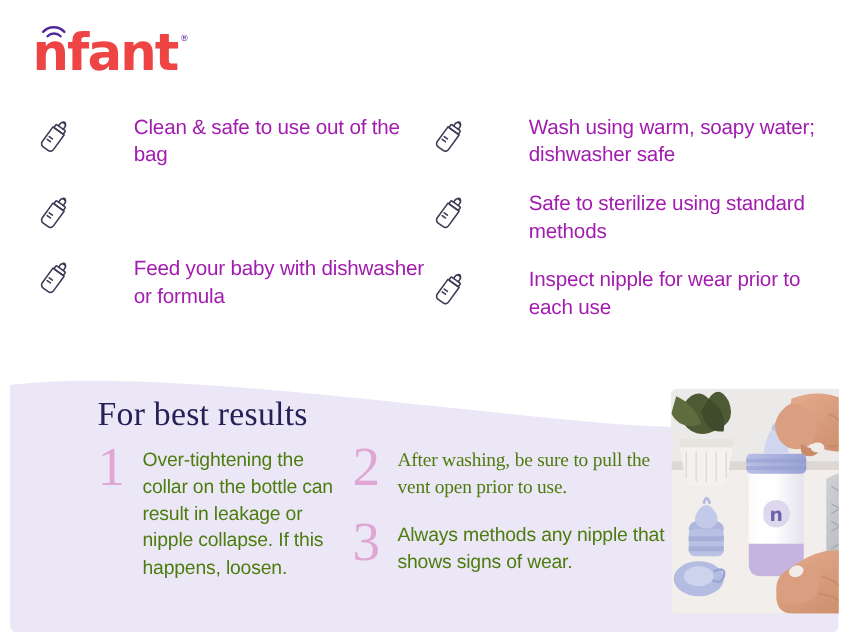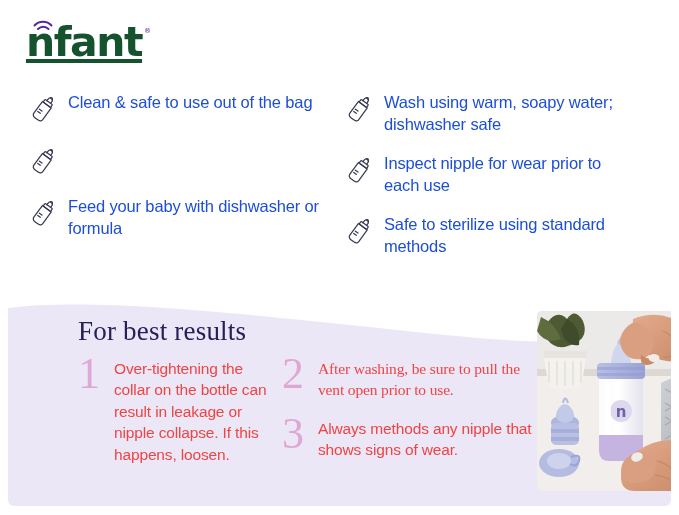--- a/index.html
+++ b/index.html
@@ -25,23 +25,22 @@
     height: 52px;
   }
   #logo-wordmark {
     position: absolute;
     left: 0;
     top: 8px;
     font-family: "DejaVu Sans", sans-serif;
     font-weight: bold;
     font-size: 41px;
     letter-spacing: -1.5px;
-    color: #14532d;
+    color: #ef4444;
     line-height: 1;
-    text-decoration: underline;
   }
   #logo-tm {
     position: absolute;
     left: 118px;
     top: 13px;
     font-family: "DejaVu Sans", sans-serif;
     font-size: 7px;
     color: #53269b;
   }
   #logo-wifi {
@@ -72,23 +71,24 @@
   .feature-icon {
     flex: 0 0 auto;
     width: 34px;
     height: 34px;
     margin-right: 8px;
     margin-top: 1px;
   }
   .feature-text {
     font-size: 16.5px;
     line-height: 1.33;
-    color: #1d4ed8;
+    color: #a21caf;
     letter-spacing: -0.15px;
     max-width: 252px;
+    margin-left: 39px;
   }
   .col-right .feature-text { max-width: 255px; }
 
   
   #best-panel {
     position: absolute;
     left: 8px;
     top: 292px;
     width: 663px;
     height: 214px;
@@ -126,21 +126,21 @@
     font-size: 44px;
     line-height: 0.92;
     color: #dfa8d4;
     width: 30px;
     flex: 0 0 auto;
     margin-right: 6px;
   }
   .tip-text {
     font-size: 15.5px;
     line-height: 1.38;
-    color: #ef4444;
+    color: #4d7c0f;
     letter-spacing: -0.15px;
     padding-top: 4px;
   }
   #tip-1 { left: 28px; top: 62px; width: 200px; }
   #tip-1 .tip-text { width: 164px; }
   #tip-2 { left: 232px; top: 62px; width: 258px; }
   #tip-2 .tip-text { width: 222px; font-family: Liberation Serif, serif; }
   #tip-3 { left: 232px; top: 122px; width: 258px; }
   #tip-3 .tip-text { width: 222px; }
 
@@ -243,36 +243,36 @@
         <svg width="34" height="34" viewBox="0 0 34 34">
           <g transform="rotate(36 17 17)" fill="none" stroke="#3a3a55" stroke-width="1.25" stroke-linejoin="round" stroke-linecap="round">
             <path d="M11.5 10.5 h11 v14.5 a3 3 0 0 1 -3 3 h-5 a3 3 0 0 1 -3 -3 z"></path>
             <rect x="12.4" y="7.2" width="9.2" height="3.3" rx="0.8"></rect>
             <path d="M14.7 7.2 v-2.1 a2.3 2.3 0 0 1 2.3 -2.3 a2.3 2.3 0 0 1 2.3 2.3 v2.1"></path>
             <path d="M15.6 3.0 q1.4 -2.1 2.8 0"></path>
             <path d="M13.6 18.5 h3.2 M13.6 21.3 h3.2"></path>
           </g>
         </svg>
       </span>
+      <span class="feature-text">Safe to sterilize using standard methods</span>
+    </div>
+
+    <div class="feature-item">
+      <span class="feature-icon">
+        <svg width="34" height="34" viewBox="0 0 34 34">
+          <g transform="rotate(36 17 17)" fill="none" stroke="#3a3a55" stroke-width="1.25" stroke-linejoin="round" stroke-linecap="round">
+            <path d="M11.5 10.5 h11 v14.5 a3 3 0 0 1 -3 3 h-5 a3 3 0 0 1 -3 -3 z"></path>
+            <rect x="12.4" y="7.2" width="9.2" height="3.3" rx="0.8"></rect>
+            <path d="M14.7 7.2 v-2.1 a2.3 2.3 0 0 1 2.3 -2.3 a2.3 2.3 0 0 1 2.3 2.3 v2.1"></path>
+            <path d="M15.6 3.0 q1.4 -2.1 2.8 0"></path>
+            <path d="M13.6 18.5 h3.2 M13.6 21.3 h3.2"></path>
+          </g>
+        </svg>
+      </span>
       <span class="feature-text">Inspect nipple for wear prior to each use</span>
-    </div>
-
-    <div class="feature-item">
-      <span class="feature-icon">
-        <svg width="34" height="34" viewBox="0 0 34 34">
-          <g transform="rotate(36 17 17)" fill="none" stroke="#3a3a55" stroke-width="1.25" stroke-linejoin="round" stroke-linecap="round">
-            <path d="M11.5 10.5 h11 v14.5 a3 3 0 0 1 -3 3 h-5 a3 3 0 0 1 -3 -3 z"></path>
-            <rect x="12.4" y="7.2" width="9.2" height="3.3" rx="0.8"></rect>
-            <path d="M14.7 7.2 v-2.1 a2.3 2.3 0 0 1 2.3 -2.3 a2.3 2.3 0 0 1 2.3 2.3 v2.1"></path>
-            <path d="M15.6 3.0 q1.4 -2.1 2.8 0"></path>
-            <path d="M13.6 18.5 h3.2 M13.6 21.3 h3.2"></path>
-          </g>
-        </svg>
-      </span>
-      <span class="feature-text">Safe to sterilize using standard methods</span>
     </div>
 
   </div>
 </div>
 
 <div id="best-panel">
 
   <svg id="best-panel-bg" viewBox="0 0 663 214" preserveAspectRatio="none">
     <path d="M0 16 C 110 2, 330 34, 470 46 C 560 54, 620 48, 663 44 L663 214 L0 214 Z" fill="#ece7f6"></path>
   </svg>

